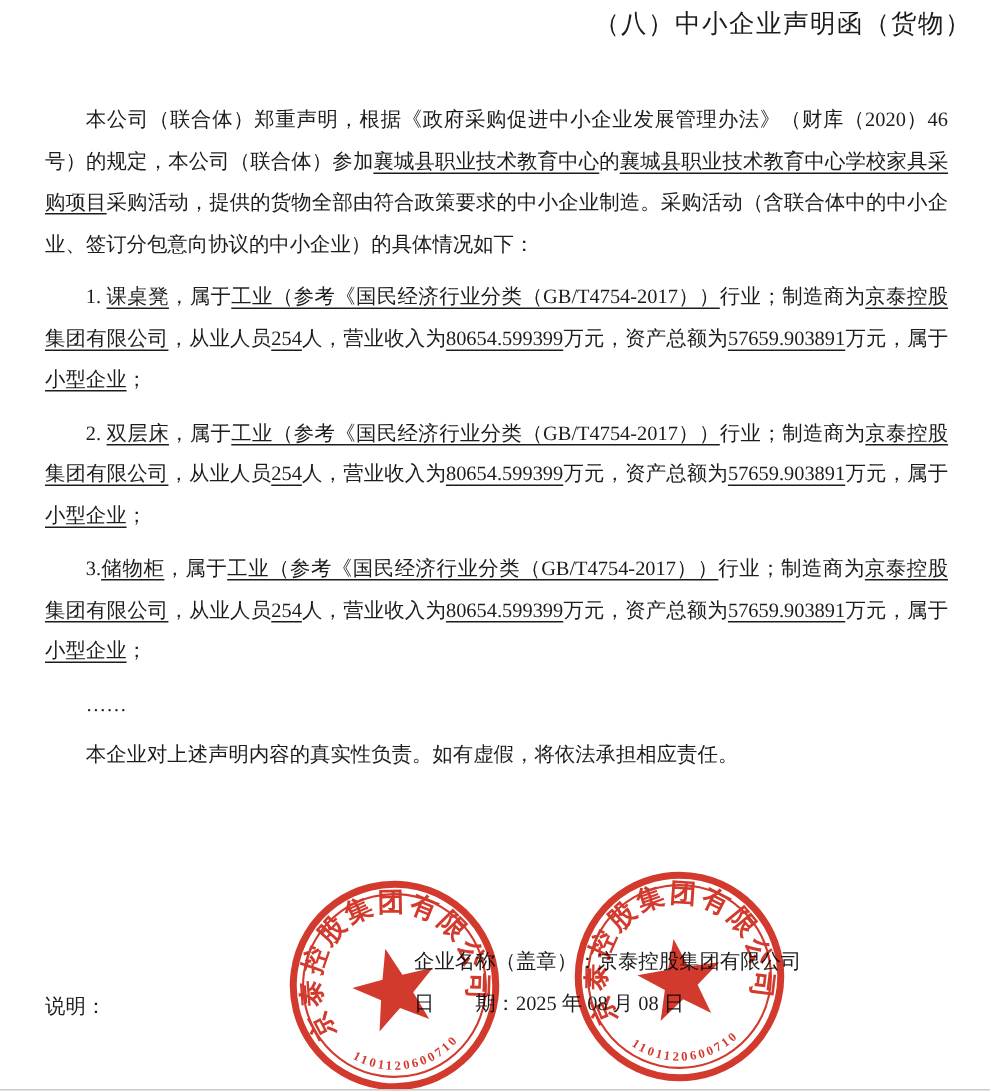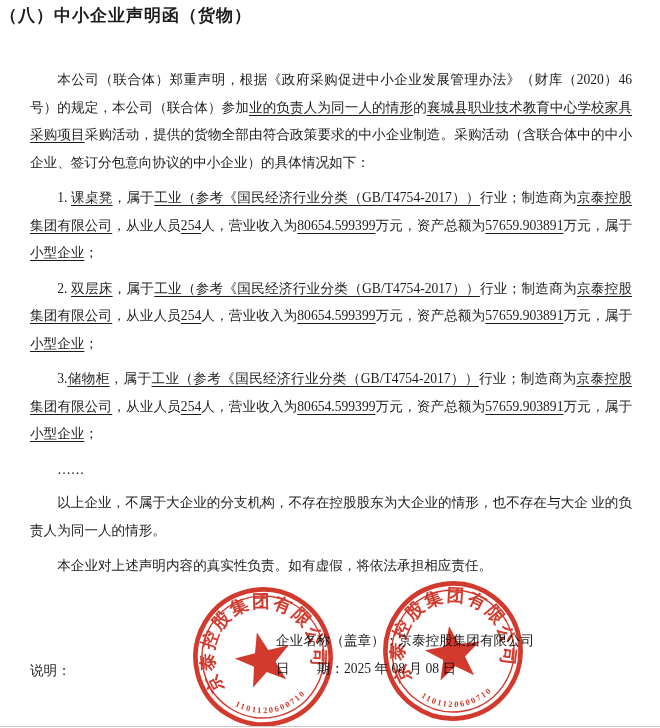--- a/index.html
+++ b/index.html
@@ -6,22 +6,22 @@
   .page{
     position:relative;
     width:660px;height:728px;
     background:#ffffff;
     overflow:hidden;
     font-family:"Liberation Serif","DejaVu Serif",serif;
     color:#1c1c1c;
   }
   .title{
     position:absolute;top:4px;left:0;right:12px;
-    text-align:left;
-    font-size:17px;font-weight:bold;
+    text-align:right;
+    font-size:17px;font-weight:normal;
     letter-spacing:1px;
   }
   .doc{
     position:absolute;top:66px;left:30px;width:602px;
     font-size:13.6px;line-height:27.5px;
     text-align:justify;
   }
   .doc p{margin:0 0 8px 0;text-indent:2em;}
   .doc p.ellipsis{margin:4px 0 6px 0;}
   .u{text-decoration:underline;text-underline-offset:3px;text-decoration-thickness:1px;}
@@ -54,26 +54,25 @@
   }
 </style>
 </head>
 <body>
 
 <div class="page">
 
   <div class="title">（八）中小企业声明函（货物）</div>
 
   <div class="doc" id="doc-body">
-      <p class="intro"><span>本公司（联合体）郑重声明，根据《政府采购促进中小企业发展管理办法》（财库（2020）46 号）的规定，本公司（联合体）参加</span><span class="u">业的负责人为同一人的情形</span><span>的</span><span class="u">襄城县职业技术教育中心学校家具采购项目</span><span>采购活动，提供的货物全部由符合政策要求的中小企业制造。采购活动（含联合体中的中小企业、签订分包意向协议的中小企业）的具体情况如下：</span></p>
+      <p class="intro"><span>本公司（联合体）郑重声明，根据《政府采购促进中小企业发展管理办法》（财库（2020）46 号）的规定，本公司（联合体）参加</span><span class="u">襄城县职业技术教育中心</span><span>的</span><span class="u">襄城县职业技术教育中心学校家具采购项目</span><span>采购活动，提供的货物全部由符合政策要求的中小企业制造。采购活动（含联合体中的中小企业、签订分包意向协议的中小企业）的具体情况如下：</span></p>
       <p class="item"><span>1. </span><span class="u">课桌凳</span><span>，属于</span><span class="u">工业（参考《国民经济行业分类（GB/T4754-2017））</span><span>行业；制造商为</span><span class="u">京泰控股集团有限公司</span><span>，从业人员</span><span class="u">254</span><span>人，营业收入为</span><span class="u">80654.599399</span><span>万元，资产总额为</span><span class="u">57659.903891</span><span>万元，属于</span><span class="u">小型企业</span><span>；</span></p>
       <p class="item"><span>2. </span><span class="u">双层床</span><span>，属于</span><span class="u">工业（参考《国民经济行业分类（GB/T4754-2017））</span><span>行业；制造商为</span><span class="u">京泰控股集团有限公司</span><span>，从业人员</span><span class="u">254</span><span>人，营业收入为</span><span class="u">80654.599399</span><span>万元，资产总额为</span><span class="u">57659.903891</span><span>万元，属于</span><span class="u">小型企业</span><span>；</span></p>
       <p class="item"><span>3.</span><span class="u">储物柜</span><span>，属于</span><span class="u">工业（参考《国民经济行业分类（GB/T4754-2017））</span><span>行业；制造商为</span><span class="u">京泰控股集团有限公司</span><span>，从业人员</span><span class="u">254</span><span>人，营业收入为</span><span class="u">80654.599399</span><span>万元，资产总额为</span><span class="u">57659.903891</span><span>万元，属于</span><span class="u">小型企业</span><span>；</span></p>
       <p class="ellipsis"><span>……</span></p>
-      <p class="closing"><span>以上企业，不属于大企业的分支机构，不存在控股股东为大企业的情形，也不存在与大企 业的负责人为同一人的情形。</span></p>
       <p class="closing"><span>本企业对上述声明内容的真实性负责。如有虚假，将依法承担相应责任。</span></p>
     </div>
 
   <div class="sig-line sig-company">
     <span>企业名称（盖章）：</span><span>京泰控股集团有限公司</span>
   </div>
 
   <div class="sig-line sig-date">
     <span>日　　期：</span><span>2025 年 08 月 08 日</span>
   </div>

